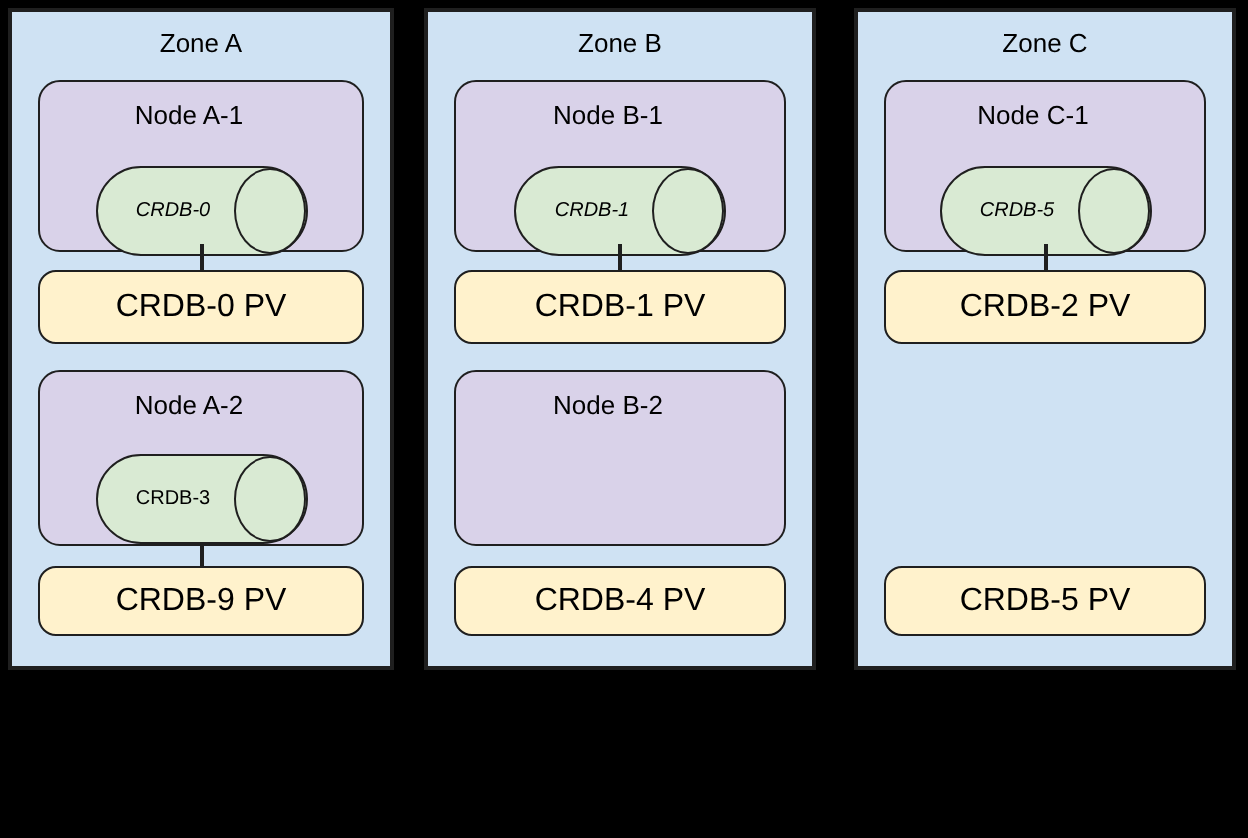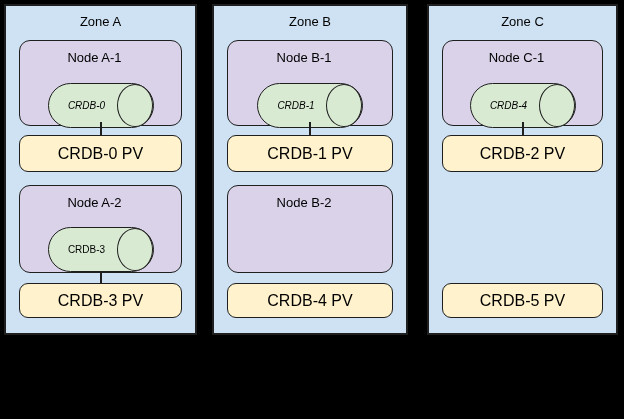--- a/index.html
+++ b/index.html
@@ -99,21 +99,21 @@
 
   <div class="node node2">
     <div class="node-label">Node A-2</div>
     <div class="cylinder cyl-low">
       <div class="cyl-ellipse"></div>
       <div class="cyl-label">CRDB-3</div>
     </div>
   </div>
   <div class="connector line2"></div>
   <div class="pv pv2">
-    <span>CRDB-3 PV</span>
+    <span>CRDB-9 PV</span>
   </div>
 </div>
 
 <div class="zone" id="zone-b">
   <div class="zone-label">Zone B</div>
 
   <div class="node node1">
     <div class="node-label">Node B-1</div>
     <div class="cylinder cyl-top">
       <div class="cyl-ellipse"></div>
@@ -133,21 +133,21 @@
   </div>
 </div>
 
 <div class="zone" id="zone-c">
   <div class="zone-label">Zone C</div>
 
   <div class="node node1">
     <div class="node-label">Node C-1</div>
     <div class="cylinder cyl-top">
       <div class="cyl-ellipse"></div>
-      <div class="cyl-label">CRDB-4</div>
+      <div class="cyl-label">CRDB-5</div>
     </div>
   </div>
   <div class="connector line1"></div>
   <div class="pv pv1">
     <span>CRDB-2 PV</span>
   </div>
 
   <div class="pv pv2">
     <span>CRDB-5 PV</span>
   </div>

